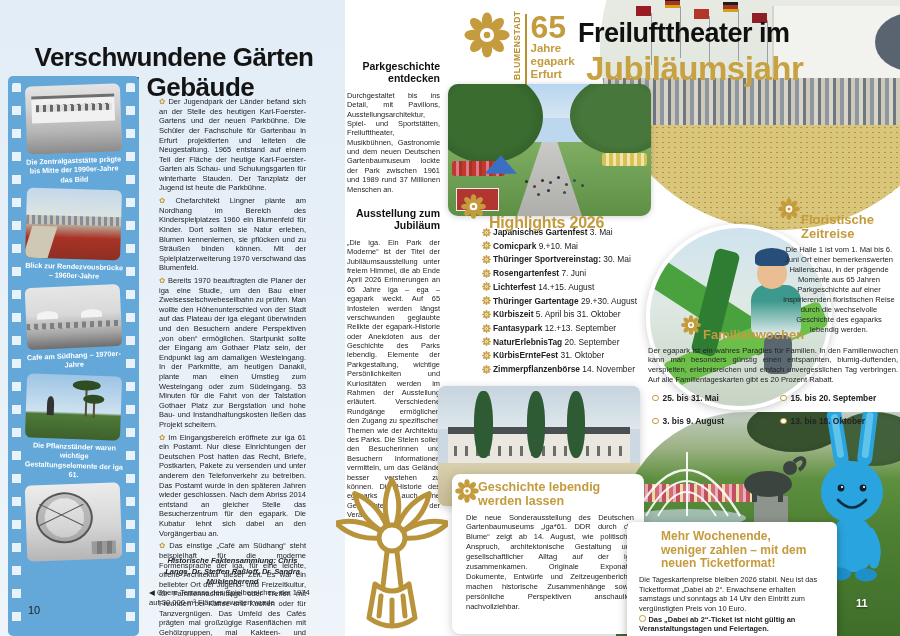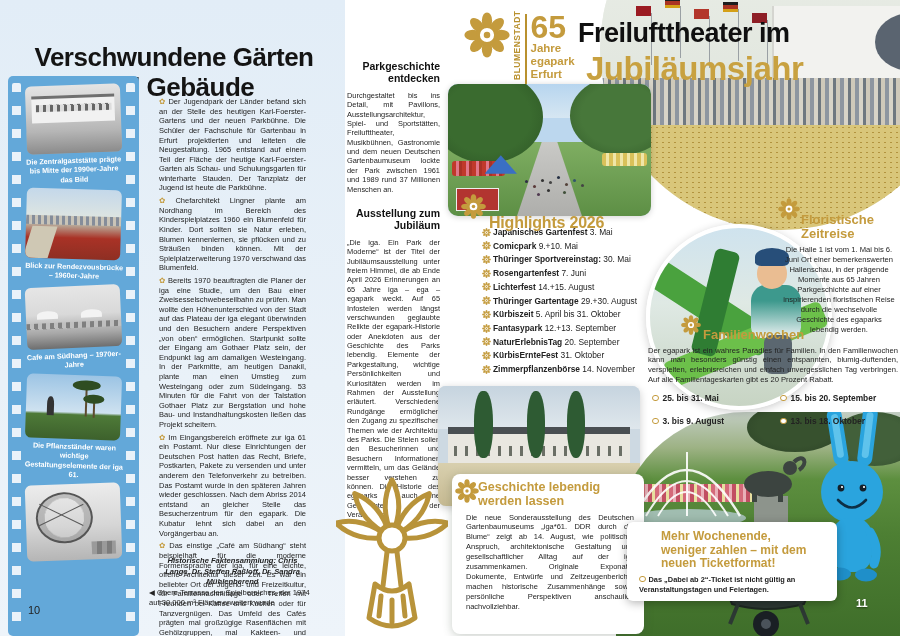--- a/index.html
+++ b/index.html
@@ -459,20 +459,21 @@
   <div class="abs" id="geschichte-box">
     <h3 class="gold-head">Geschichte lebendig werden lassen</h3>
     <p>Die neue Sonderausstellung des Deutschen Gartenbaumuseums „iga*61. DDR durch die Blume“ zeigt ab 14. August, wie politischer Anspruch, architektonische Gestaltung und gesellschaftlicher Alltag auf der iga zusammenkamen. Originale Exponate, Dokumente, Entwürfe und Zeitzeugenberichte machen historische Zusammenhänge sowie persönliche Perspektiven anschaulich nachvollziehbar.</p>
   </div>
   <svg class="abs sf-icon" style="left:455px;top:479px" width="24" height="24" viewBox="0 0 24 24">
       <use href="#sf"></use>
     </svg>
 
   <div class="abs" id="ticket-box">
     <h3 class="gold-head">Mehr Wochenende, weniger zahlen – mit dem neuen Ticketformat!</h3>
+    <p>Die Tageskartenpreise bleiben 2026 stabil. Neu ist das Ticketformat „Dabei ab 2“. Erwachsene erhalten samstags und sonntags ab 14 Uhr den Eintritt zum vergünstigten Preis von 10 Euro.</p>
     <p class="note"><span class="fdot"></span><span>Das „Dabei ab 2“-Ticket ist nicht gültig an Veranstaltungstagen und Feiertagen.</span></p>
   </div>
   <svg class="abs sf-icon" style="left:629px;top:527px" width="22" height="22" viewBox="0 0 24 24">
       <use href="#sf"></use>
     </svg>
 
   <div class="abs" id="rp-pageno">11</div>
 
 </div>
 

